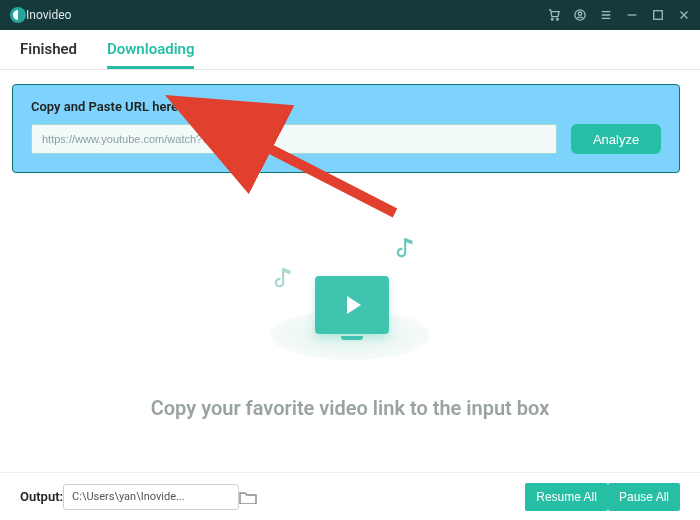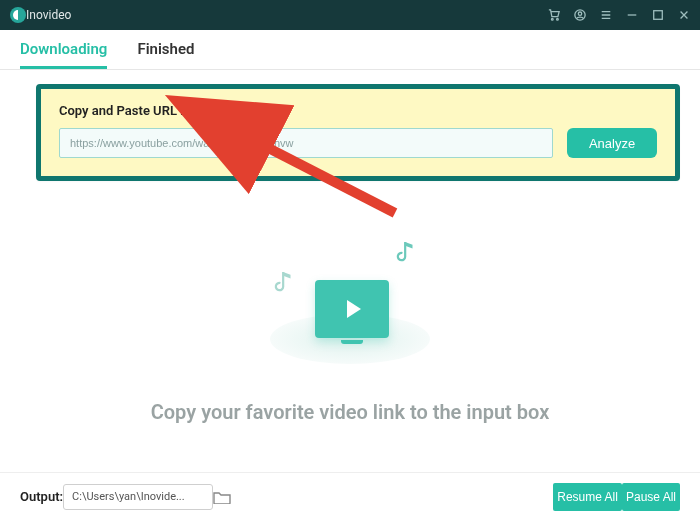--- a/index.html
+++ b/index.html
@@ -25,21 +25,21 @@
 
   
   .tabs {
     display: flex; gap: 30px; padding: 10px 20px 0 20px; border-bottom: 1px solid #e6e6e6;
   }
   .tab { font-size: 15px; font-weight: 600; padding-bottom: 8px; color: #333; cursor: pointer; }
   .tab.active { color: #26bfa6; border-bottom: 3px solid #26bfa6; }
 
   
   .url-card {
-    margin: 14px 20px 0 36px; background: #fef9c3; border: 5px solid #0f766e; border-radius: 4px;
+    margin: 14px 20px 0 12px; background: #7dd3fc; border: 1px solid #0f766e; border-radius: 4px;
     padding: 14px 18px 18px 18px; box-shadow: 0 1px 2px rgba(0,0,0,0.03);
   }
   .url-label { font-size: 13px; font-weight: 600; color: #222; margin-bottom: 10px; }
   .url-row { display: flex; gap: 14px; align-items: stretch; }
   .url-input {
     flex: 1; height: 30px; border: 1px solid #9fd9cf; background: #f3fbfa;
     border-radius: 2px; padding: 0 10px; font-size: 11px; color: #8aa0a0;
     outline: none;
   }
   .analyze-btn {
@@ -73,29 +73,29 @@
   
   .arrow-overlay { position: absolute; left: 0; top: 0; width: 700px; height: 520px; pointer-events: none; }
 
   
   .footer {
     height: 48px; border-top: 1px solid #eee; display: flex; align-items: center;
     padding: 0 20px; gap: 0; background: #fff;
   }
   .output-label { font-size: 13px; font-weight: 600; color: #222; }
   .output-path {
-    width: 150px; height: 26px; border: 1px solid #cfcfcf; border-radius: 3px;
+    width: 176px; height: 26px; border: 1px solid #cfcfcf; border-radius: 3px;
     padding: 0 8px; font-size: 11px; color: #555; display: flex; align-items: center;
     overflow: hidden; white-space: nowrap;
   }
   .folder-btn { width: 20px; height: 20px; color: #888; cursor: pointer; display: flex; align-items: center; }
   .folder-btn svg { width: 18px; height: 14px; fill: none; stroke: currentColor; stroke-width: 1.4; }
   .spacer { flex: 1; }
   .foot-btn {
-    height: 28px; padding: 0 4px; background: #26bfa6; color: #fff; border: none;
+    height: 28px; padding: 0 11px; background: #26bfa6; color: #fff; border: none;
     border-radius: 2px; font-size: 12px; cursor: pointer;
   }
 </style>
 </head>
 <body>
 
 <div class="window">
 
   <div class="titlebar">
     <div class="title-left">
@@ -138,22 +138,22 @@
       </span>
       <span class="title-icon">
         <svg viewBox="0 0 14 14">
             <path d="M3 3l8 8M11 3l-8 8"></path>
           </svg>
       </span>
     </div>
   </div>
 
   <div class="tabs">
+    <div class="tab">Finished</div>
     <div class="tab active">Downloading</div>
-    <div class="tab">Finished</div>
   </div>
 
   <div class="url-card">
     <div class="url-label">Copy and Paste URL here:</div>
     <div class="url-row">
       <input class="url-input" type="text" value="https://www.youtube.com/watch?v=        Pnvw" style="">
       <button class="analyze-btn">Analyze</button>
     </div>
   </div>
 

